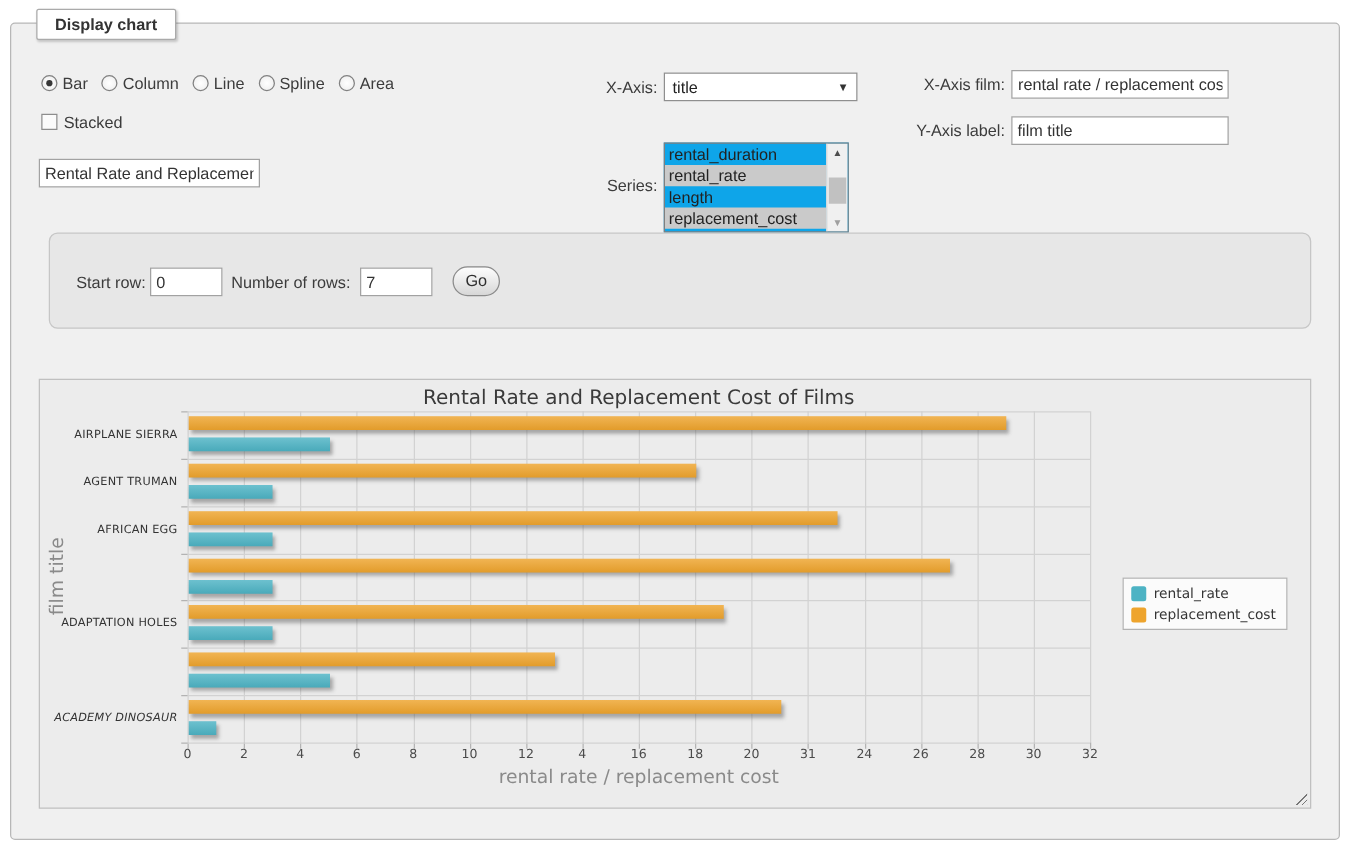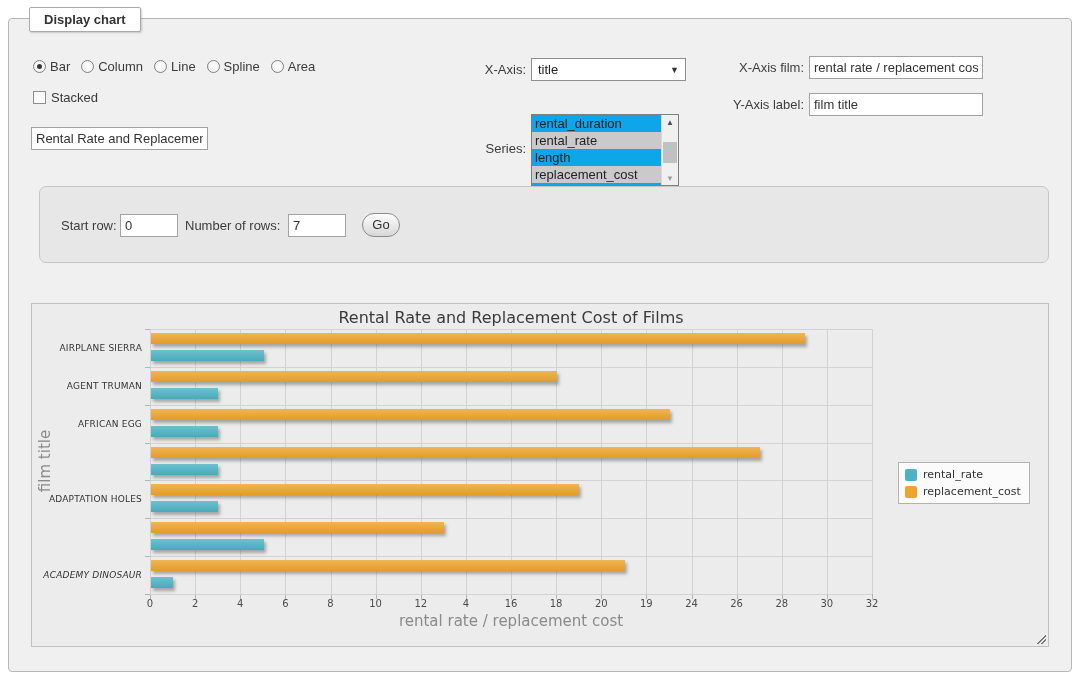--- a/index.html
+++ b/index.html
@@ -235,21 +235,21 @@
           <span class="ticklabel" style="left: 6.25%;">2</span>
           <span class="ticklabel" style="left: 12.5%;">4</span>
           <span class="ticklabel" style="left: 18.75%;">6</span>
           <span class="ticklabel" style="left: 25%;">8</span>
           <span class="ticklabel" style="left: 31.25%;">10</span>
           <span class="ticklabel" style="left: 37.5%;">12</span>
           <span class="ticklabel" style="left: 43.75%;">4</span>
           <span class="ticklabel" style="left: 50%;">16</span>
           <span class="ticklabel" style="left: 56.25%;">18</span>
           <span class="ticklabel" style="left: 62.5%;">20</span>
-          <span class="ticklabel" style="left: 68.75%;">19</span>
+          <span class="ticklabel" style="left: 68.75%;">31</span>
           <span class="ticklabel" style="left: 75%;">24</span>
           <span class="ticklabel" style="left: 81.25%;">26</span>
           <span class="ticklabel" style="left: 87.5%;">28</span>
           <span class="ticklabel" style="left: 93.75%;">30</span>
           <span class="ticklabel" style="left: 100%;">32</span>
         </div>
       <div class="x-title">rental rate / replacement cost</div>
       <div class="legend">
           <div class="legend-row">
             <span class="swatch" style="background-color: rgb(77, 179, 196);"></span>

